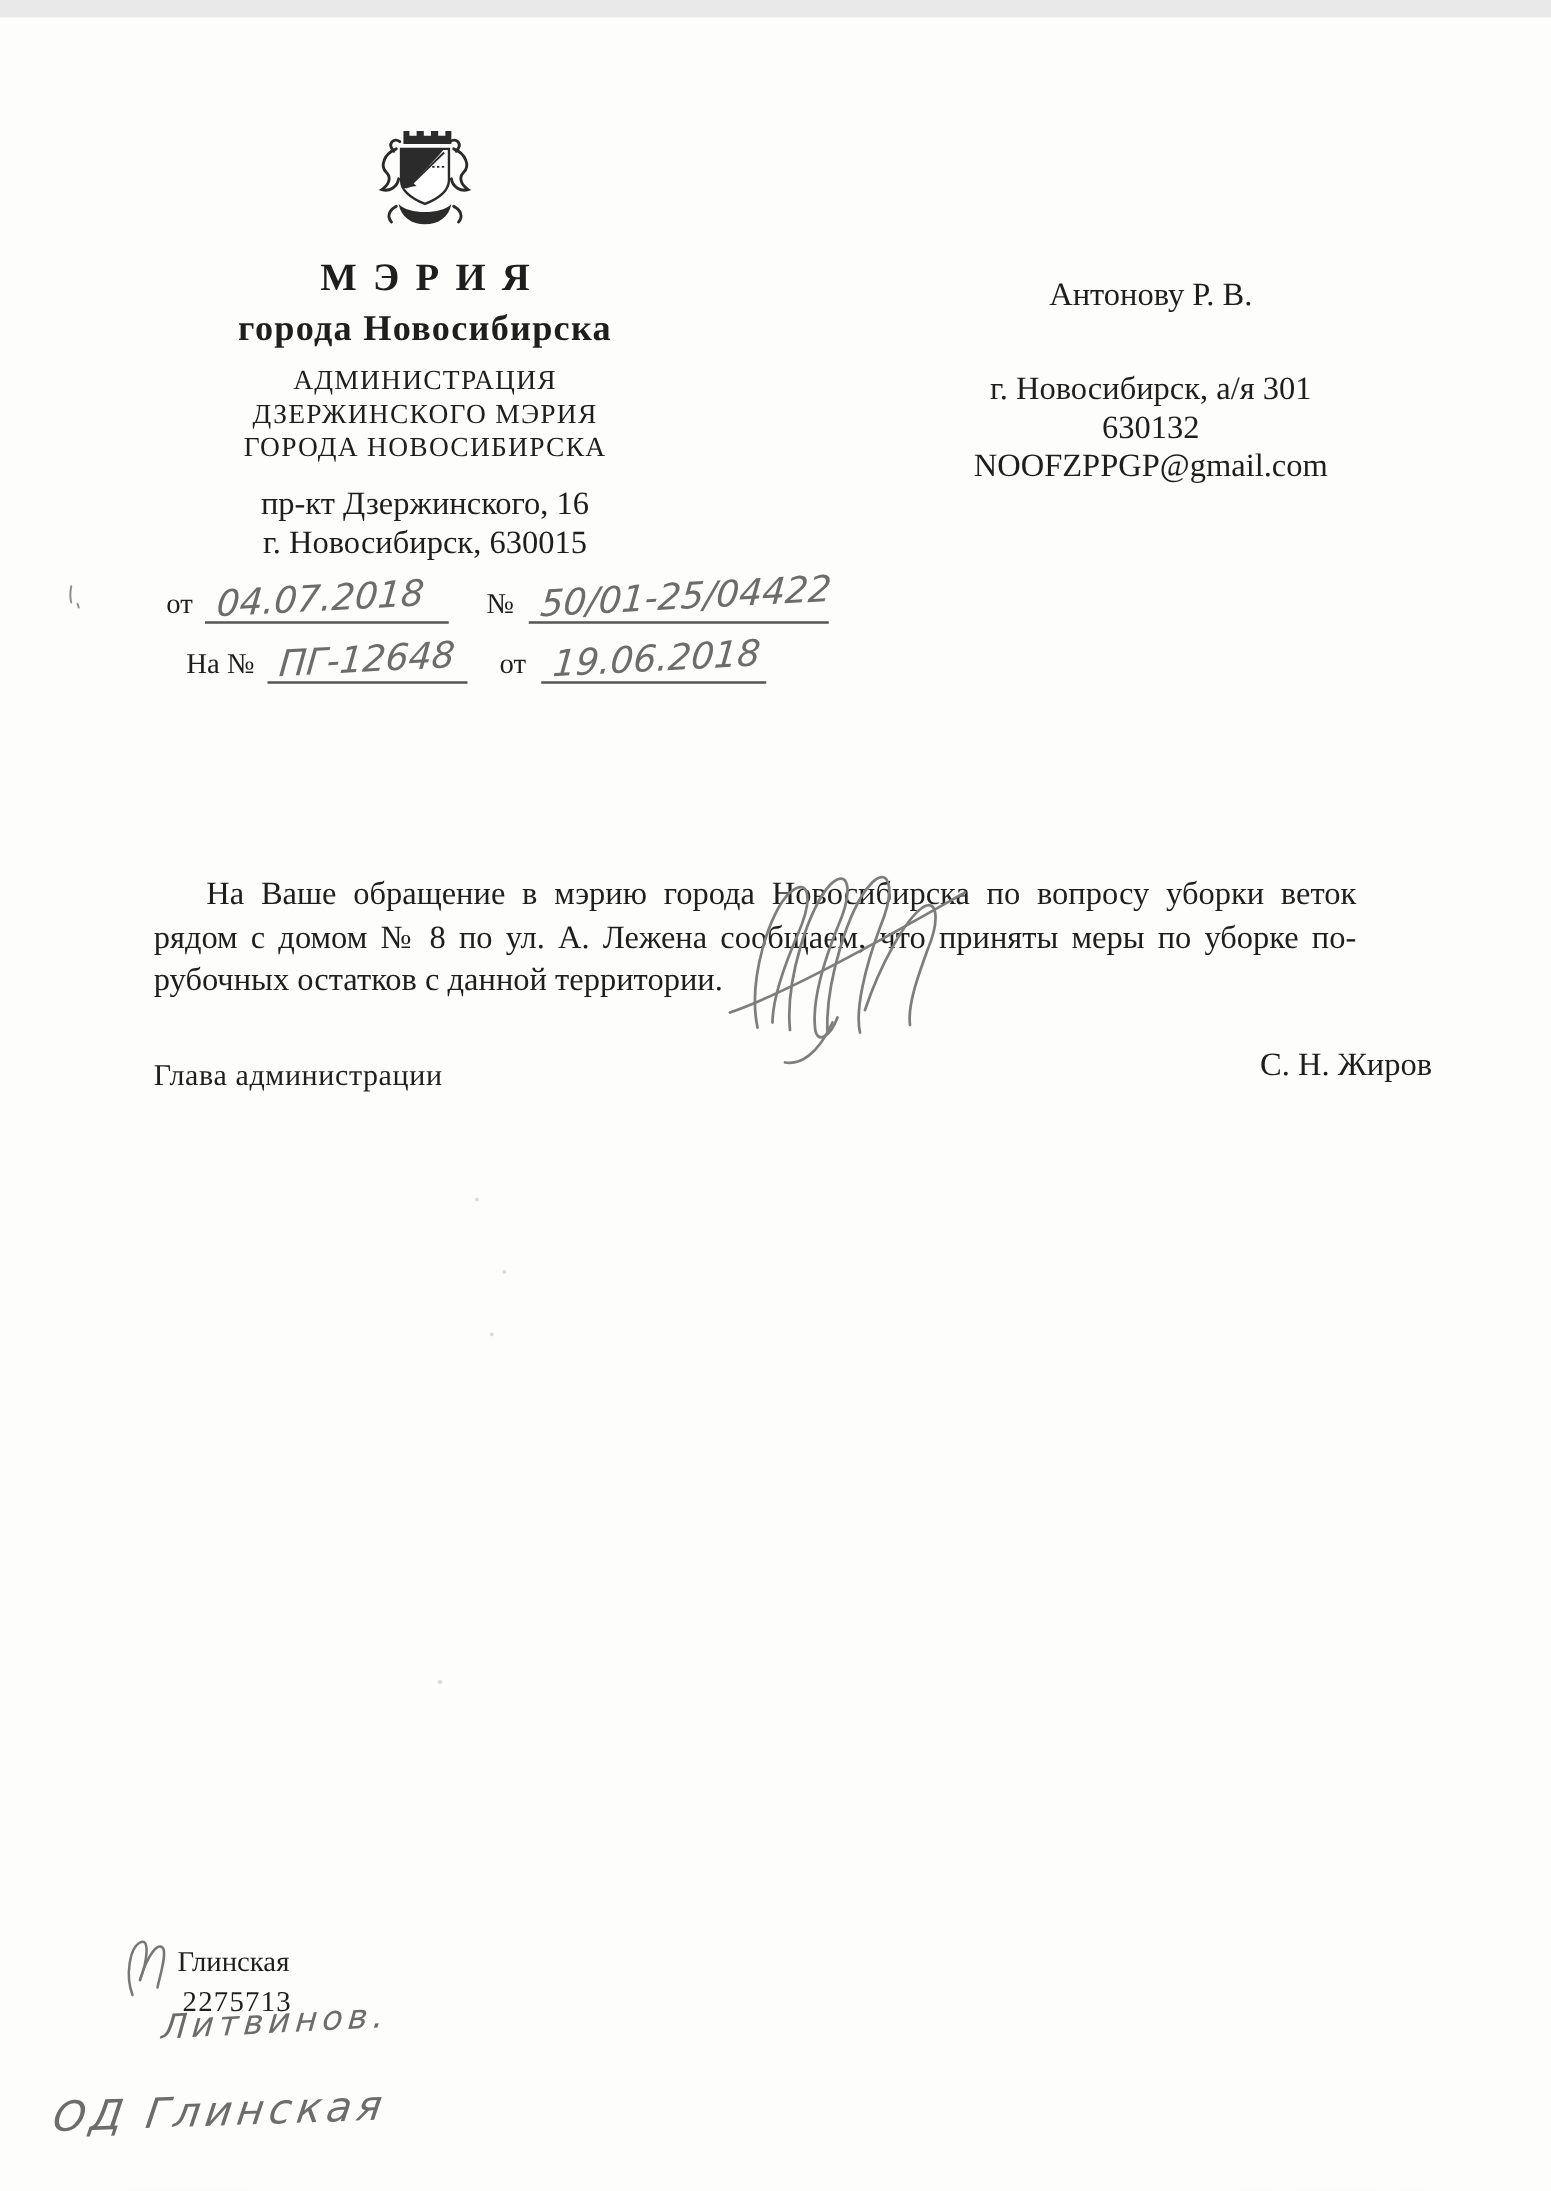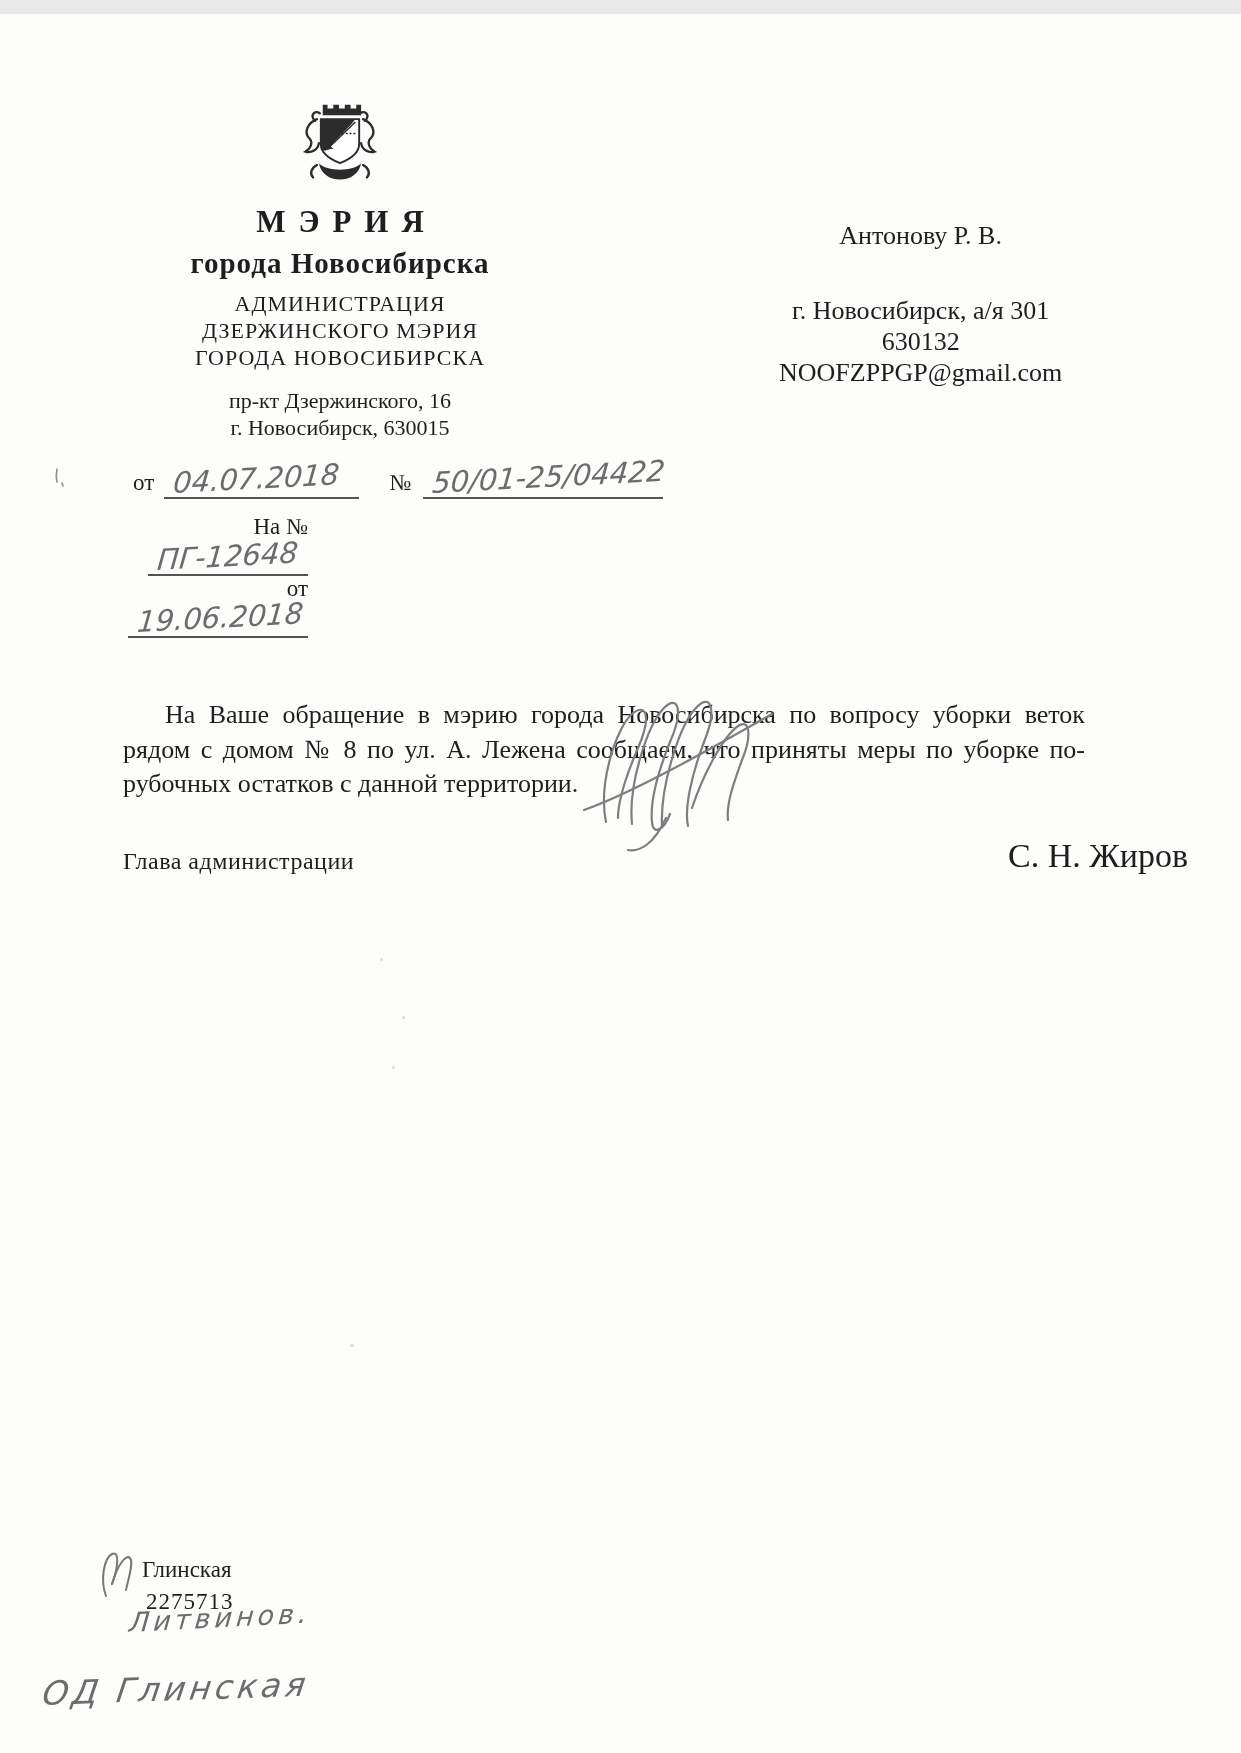--- a/index.html
+++ b/index.html
@@ -12,26 +12,26 @@
     font-family:"Liberation Serif", serif;
     color:#1e1e1e;
   }
   
   .center-col{position:absolute;left:110px;top:84px;width:460px;text-align:center;}
   .emblem{display:block;margin:0 auto 14px;}
   .t-meriya{font-size:31px;font-weight:bold;letter-spacing:13px;text-indent:13px;}
   .t-city{font-size:29px;font-weight:bold;letter-spacing:1px;margin-top:7px;}
   .t-adm{font-size:22px;letter-spacing:1px;margin-top:11px;}
   .t-adm2{font-size:22px;letter-spacing:1px;margin-top:1px;}
-  .t-addr{font-size:22px;margin-top:1px;}
+  .t-addr{font-size:26px;margin-top:1px;}
   .t-addr-first{margin-top:17px;}
   
   .refline{position:absolute;display:flex;align-items:flex-end;font-size:23px;}
   .ref1{left:133px;top:452px;}
-  .ref2{left:116px;top:500px;flex-direction:column;}
+  .ref2{left:149px;top:500px;}
   .ref-label{padding-bottom:3px;}
   .blank{border-bottom:2px solid #555;display:flex;align-items:flex-end;justify-content:flex-start;}
   .blank-date1{width:195px;margin-left:10px;}
   .blank-no1{width:240px;margin-left:12px;}
   .blank-no2{width:160px;margin-left:10px;}
   .blank-date2{width:180px;margin-left:12px;}
   .lbl-no{margin-left:30px;padding-bottom:3px;}
   .lbl-ot2{margin-left:26px;padding-bottom:3px;}
   .hw{
     font-family:"DejaVu Sans", sans-serif;
@@ -47,21 +47,21 @@
   .recipient{position:absolute;left:779px;top:206px;font-size:26px;line-height:31px;text-align:center;}
   .r-name{margin-bottom:44px;}
   
   .body-par{
     position:absolute;left:123px;top:658px;width:962px;
     font-size:26px;line-height:34.5px;
     text-align:justify;text-indent:42px;
   }
   
   .sig-title{position:absolute;left:123px;top:834px;font-size:24px;letter-spacing:.5px;}
-  .sig-name{position:absolute;left:1008px;top:823px;font-size:34px;}
+  .sig-name{position:absolute;left:1008px;top:823px;font-size:26px;}
   .sig-svg{position:absolute;left:576px;top:666px;}
   
   .exec-paraph{position:absolute;left:96px;top:1532px;}
   .exec-name{position:absolute;left:142px;top:1543px;font-size:23px;}
   .exec-phone{position:absolute;left:146px;top:1575px;font-size:23px;letter-spacing:1px;}
   .exec-hw{position:absolute;left:128px;top:1593px;font-size:27px;letter-spacing:4px;}
   
   .glinskaya{position:absolute;left:40px;top:1660px;font-size:33px;letter-spacing:4px;transform:rotate(-2deg) skewX(-10deg);}
   
   .scan-smudge{

